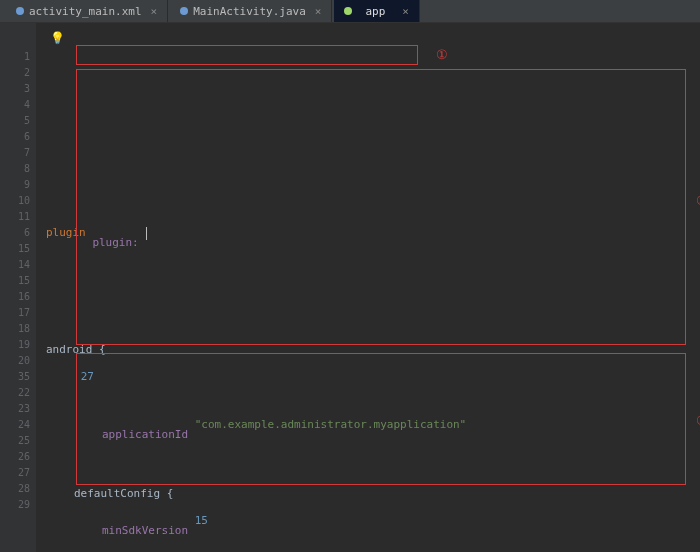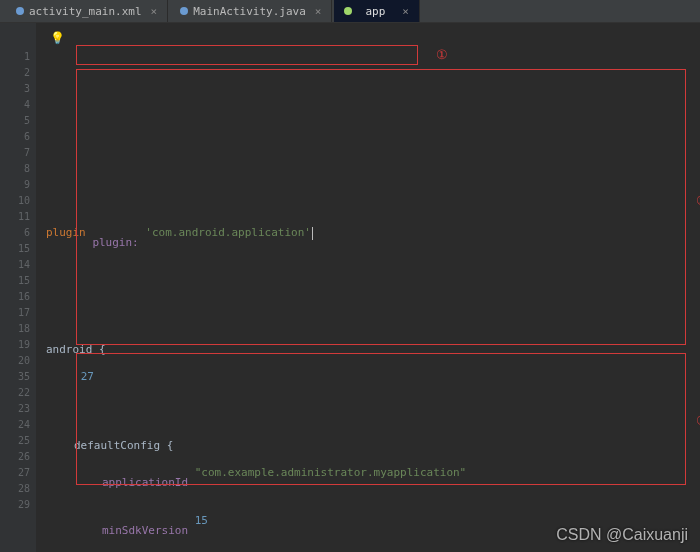--- a/index.html
+++ b/index.html
@@ -96,26 +96,26 @@
 
     <div class="code">
       <div class="redbox box1"></div>
       <div class="redbox box2"></div>
       <div class="redbox box3"></div>
       <div class="annot a1">①</div>
       <div class="annot a2">②</div>
       <div class="annot a3">③</div>
 
       <div class="line" style="height:18px"></div>
-      <div class="line"><span class="kw">plugin</span>&nbsp;<span class="prop">plugin:</span>&nbsp;<span class="str">'com.android.application'</span><span class="cursor"></span></div>
+      <div class="line"><span class="kw">plugin</span>&nbsp;<span class="prop">plugin:</span>&nbsp;<span class="cursor"></span></div>
       <div class="line"></div>
       <div class="line"><span class="id">android {</span></div>
       <div class="line indent1">&nbsp;<span class="num">27</span></div>
+      <div class="line indent2"><span class="prop">applicationId</span>&nbsp;<span class="str">"com.example.administrator.myapplication"</span></div>
       <div class="line indent1"><span class="id">defaultConfig {</span></div>
-      <div class="line indent2"><span class="prop">applicationId</span>&nbsp;<span class="str">"com.example.administrator.myapplication"</span></div>
       <div class="line indent2"><span class="prop">minSdkVersion</span>&nbsp;<span class="num">15</span></div>
       
       
       
       
       
       
       
       
       
@@ -128,14 +128,13 @@
       
       
       
       
       
       
       
     </div>
   </div>
 
-  <div class="watermark">CSDN @Caixuanji</div>
 </div>
 
 </body></html>

